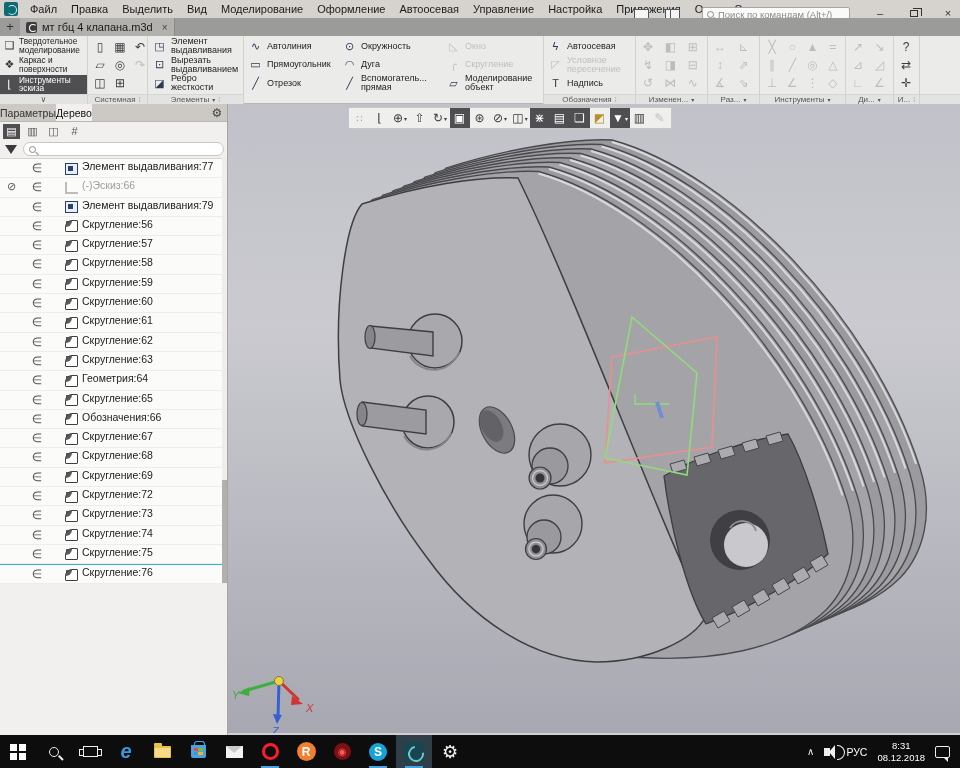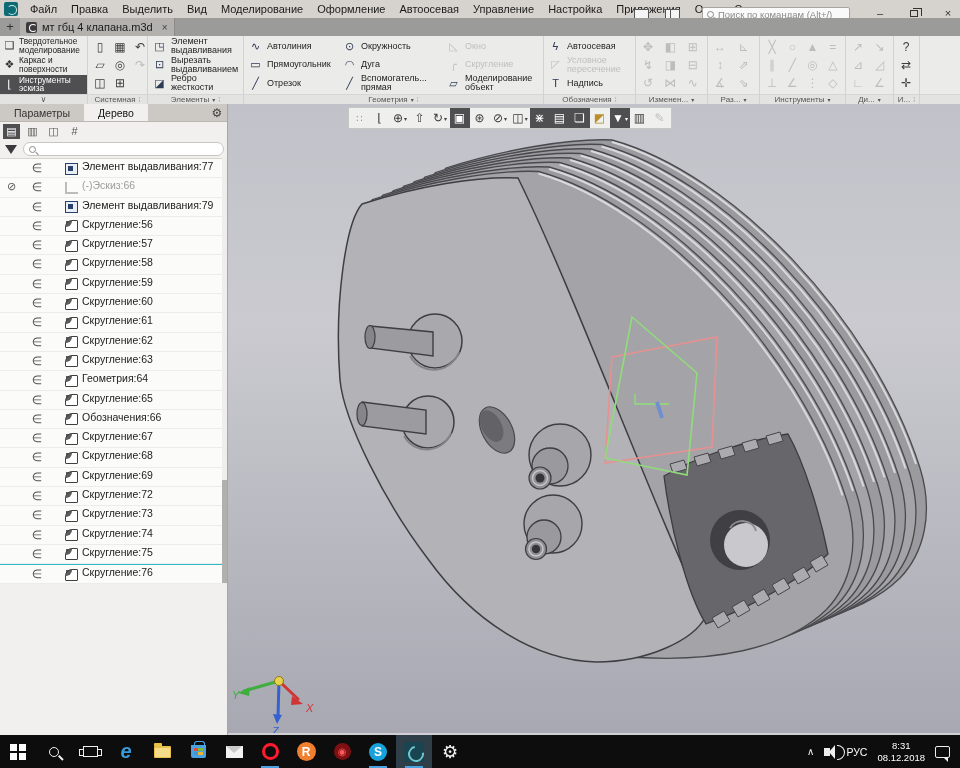--- a/index.html
+++ b/index.html
@@ -53,21 +53,21 @@
   .blist{display:flex;flex-direction:column;padding:1px 2px}
   .rbtn{height:18.6px;display:flex;align-items:center;gap:4px;padding:0 2px;white-space:nowrap}
   .rg{width:15px;flex:none;text-align:center;font-size:11px;color:#2e3b55}
   .rlbl{font-size:9px;line-height:1.02;color:#1d1d1d}
   .rbtn.dis .rg,.rbtn.dis .rlbl{color:#bfbfbd}
   .geomgrid{display:grid;grid-auto-flow:column;grid-template-rows:repeat(3,18.6px);grid-template-columns:94px 104px 96px;padding:1px 2px}
 
   
   .lpanel{position:absolute;left:0;top:104px;width:228px;height:631px;background:#f1f0ee;border-right:1px solid #a9a6a2}
   .ptabs{height:18px;display:flex;background:#ccc9c4;border-bottom:1px solid #bab7b3}
-  .ptab{padding:0 14px;line-height:18px;font-size:10.5px;color:#333}
+  .ptab{padding:0 0;line-height:18px;font-size:10.5px;color:#333}
   .ptab.active{background:#f1f0ee;color:#111}
   .pgear{margin-left:auto;width:20px;text-align:center;line-height:18px;color:#444;font-size:12px}
   .picons{height:18px;display:flex;align-items:center;gap:4px;padding:0 3px;background:#f1f0ee}
   .pico{width:17px;height:15px;display:flex;align-items:center;justify-content:center;font-size:11px;color:#555}
   .pico.active{background:#4f4f52;color:#fff}
   .pfilter{height:18px;display:flex;align-items:center;gap:4px;padding:0 3px}
   .funnel{width:0;height:0;border-left:6px solid transparent;border-right:6px solid transparent;border-top:9px solid #3a3a3c;position:relative;margin:0 2px}
   .psearch{flex:1;height:14px;background:#fff;border:1px solid #c9c6c2;border-radius:7px;display:flex;align-items:center;padding:0 5px}
   .tree{position:absolute;left:0;top:54px;width:227px;height:425px;background:#fbfbfa;border-top:1px solid #d8d5d1}
   .trow{height:19.3px;position:relative;border-bottom:1px solid #ececea}
@@ -289,25 +289,20 @@
           <div class="rbtn dis">
             <span class="rg">╭</span>
             <span class="rlbl"><span>Скругление</span><br><span></span></span>
           </div>
 
           <div class="rbtn">
             <span class="rg">▱</span>
             <span class="rlbl"><span>Моделирование</span><br><span>объект</span></span>
           </div>
         </div>
-      <div class="glabel">
-          <span>Геометрия</span>
-          <span class="garrow">▾</span>
-          <span class="ggrip">⁞</span>
-        </div>
     </div>
 
     <div class="rgroup" style="width:92px">
       <div class="rbody blist">
 
           <div class="rbtn">
             <span class="rg">ϟ</span>
             <span class="rlbl"><span>Автоосевая</span><br><span></span></span>
           </div>
 

